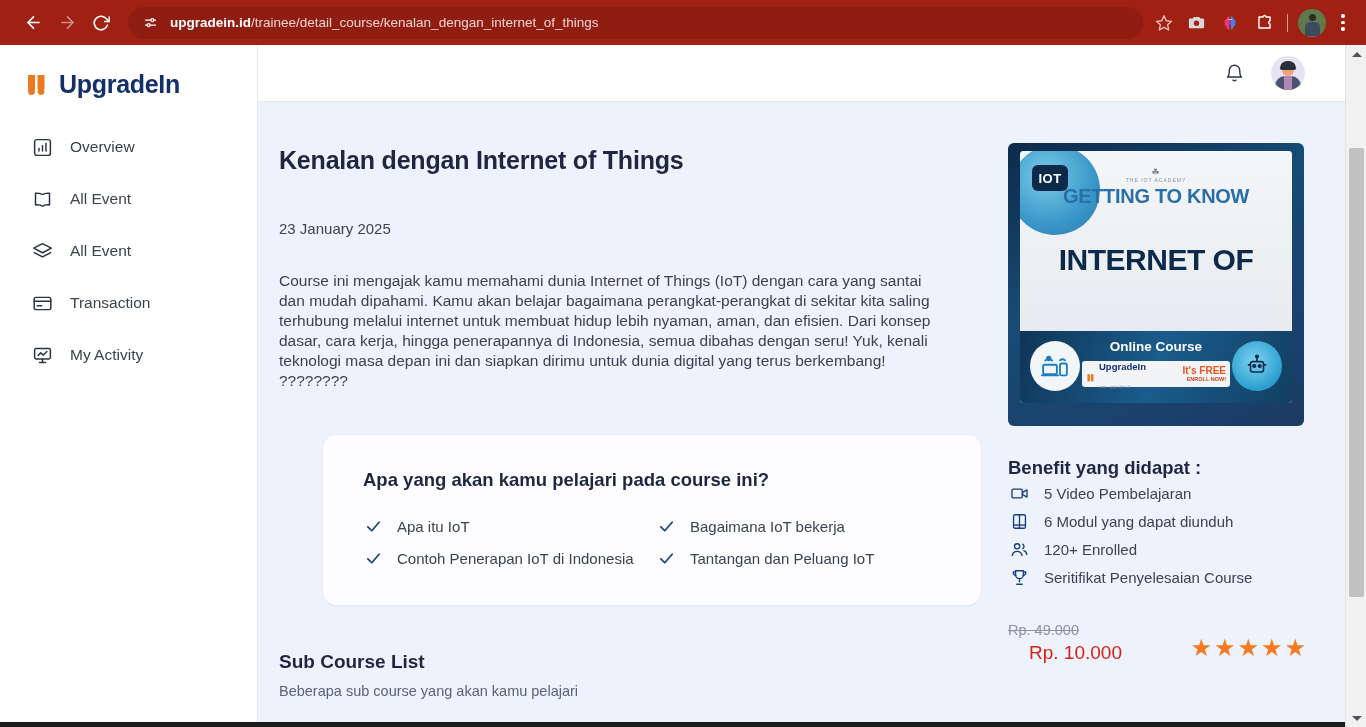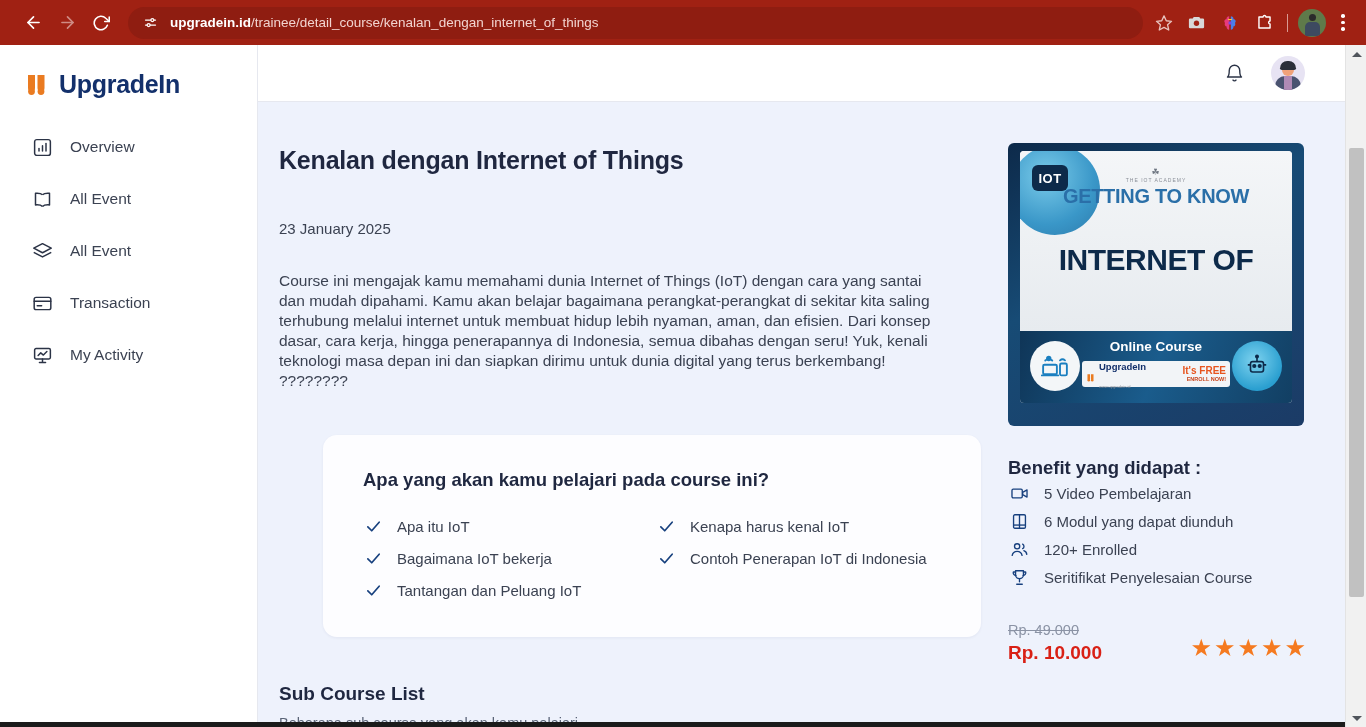--- a/index.html
+++ b/index.html
@@ -295,22 +295,23 @@
   .ben-text { font-size: 15px; color: #3b4252; }
 
   .price-row {
     display: flex; align-items: flex-end; justify-content: space-between;
     margin-top: 31px;
   }
   .price-old {
     font-size: 14.5px; color: #8b93a5; text-decoration: line-through;
   }
   .price-new {
-    font-size: 19px; font-weight: bold; color: #d92015;
+    font-size: 19px; font-weight: normal; color: #d92015;
     margin-top: 4px;
+    margin-left: 21px;
   }
   .stars { display: flex; gap: 2px; margin-bottom: 4px; }
   .star { color: #f57a20; font-size: 24px; line-height: 24px; }
 
   
   .scrollbar {
     position: absolute; top: 0; right: 0;
     width: 21px; height: 682px;
     background: #f1f1f1;
     border-left: 1px solid #e3e3e3;
@@ -503,28 +504,20 @@
       <div class="learn-card">
         <div class="learn-title">Apa yang akan kamu pelajari pada course ini?</div>
         <div class="learn-grid">
           <div class="learn-item">
             <span class="check-ico">
               <svg width="17" height="17" viewBox="0 0 24 24" fill="none" stroke="#17407e" stroke-width="2.4" stroke-linecap="round" stroke-linejoin="round">
                   <polyline points="4 12.5 9.5 18 20 6"></polyline>
                 </svg>
             </span>
             <span class="learn-text">Apa itu IoT</span>
-          </div>
-          <div class="learn-item">
-            <span class="check-ico">
-              <svg width="17" height="17" viewBox="0 0 24 24" fill="none" stroke="#17407e" stroke-width="2.4" stroke-linecap="round" stroke-linejoin="round">
-                  <polyline points="4 12.5 9.5 18 20 6"></polyline>
-                </svg>
-            </span>
-            <span class="learn-text">Kenapa harus kenal IoT</span>
           </div>
           <div class="learn-item">
             <span class="check-ico">
               <svg width="17" height="17" viewBox="0 0 24 24" fill="none" stroke="#17407e" stroke-width="2.4" stroke-linecap="round" stroke-linejoin="round">
                   <polyline points="4 12.5 9.5 18 20 6"></polyline>
                 </svg>
             </span>
             <span class="learn-text">Bagaimana IoT bekerja</span>
           </div>
           <div class="learn-item">

